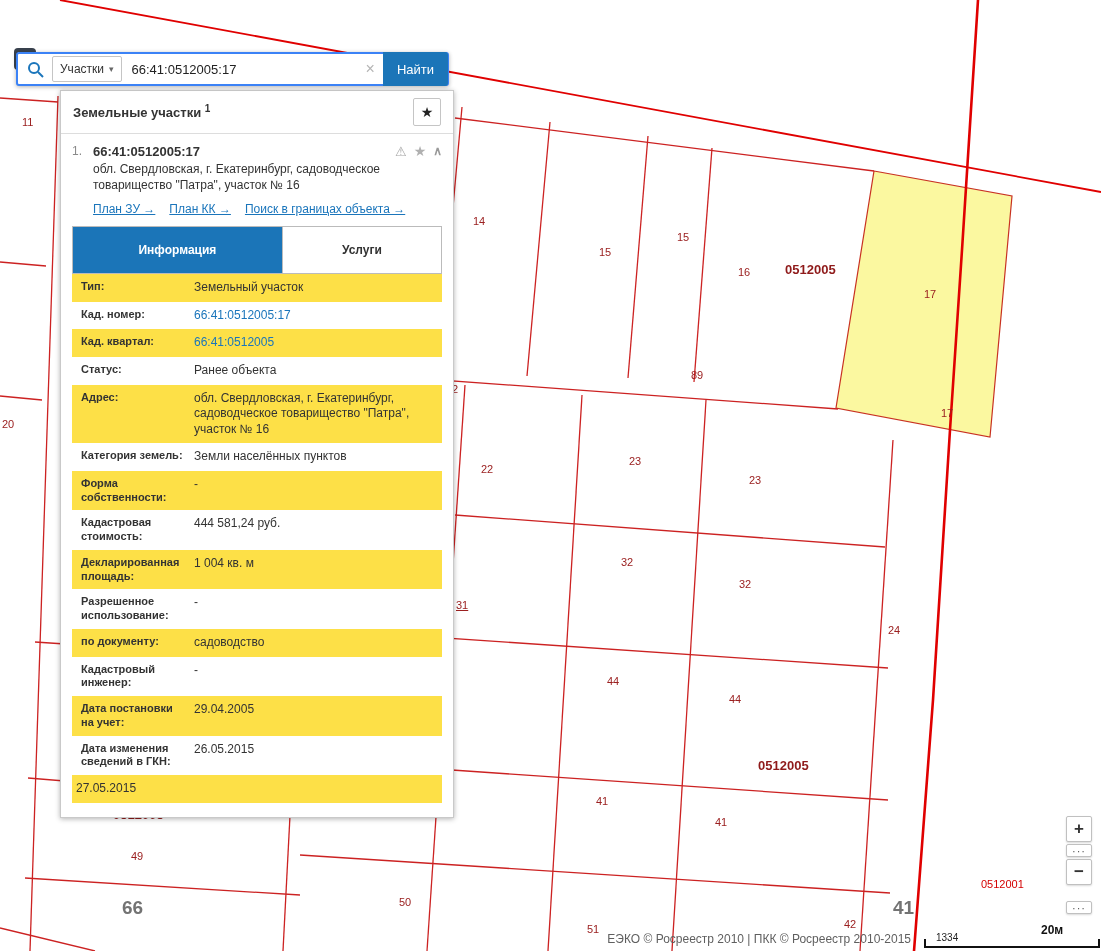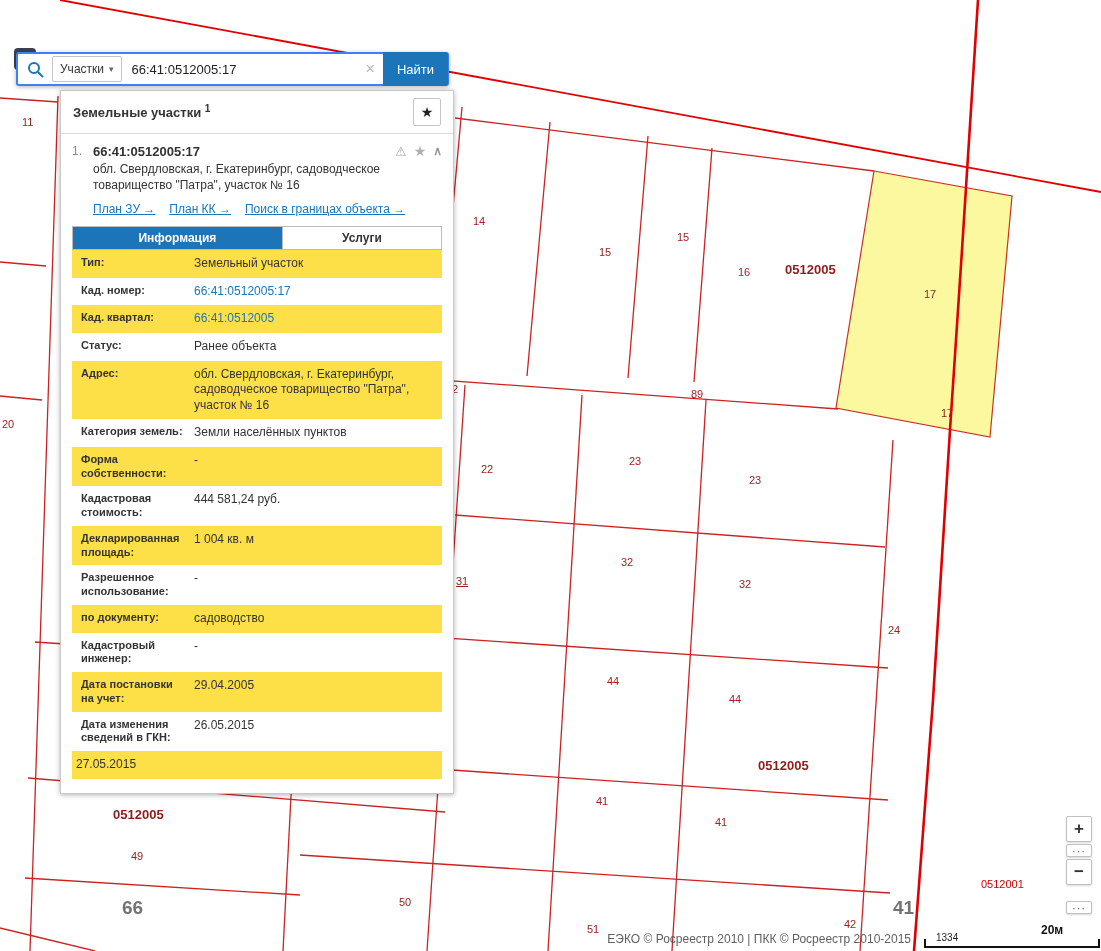--- a/index.html
+++ b/index.html
@@ -66,21 +66,21 @@
   .pnum{font-size:13px;font-weight:bold;color:#333;}
   .card-icons{margin-left:auto;display:flex;align-items:center;gap:7px;color:#a5a5a5;}
   .card-icons span{cursor:pointer;}
   .ic-warn{font-size:13px;}
   .ic-star{font-size:14px;color:#b0b0b0;}
   .ic-up{font-size:12px;font-weight:bold;color:#999;}
   .addr{margin:3px 0 6px 21px;font-size:12px;color:#333;line-height:1.3;width:300px;}
   .plinks{margin:2px 0 9px 21px;}
   .plinks a{font-size:12px;color:var(--link);text-decoration:underline;margin-right:14px;cursor:pointer;}
   .tabs{display:flex;border:1px solid #bbb;}
-  .tab{flex:1;text-align:center;font-size:12px;font-weight:bold;color:#333;padding:4px 0;background:#fff;cursor:pointer;}
+  .tab{flex:1;text-align:center;font-size:12px;font-weight:bold;color:#333;padding:16px 0;background:#fff;cursor:pointer;}
   .tab.active{background:var(--accent);color:#fff;flex:1.32;}
   .tab + .tab{border-left:1px solid #bbb;}
   
   .dtable{margin-top:0;}
   .drow{display:flex;}
   .drow.shade{background:#fde047;}
   .dlabel{width:118px;flex:none;font-size:11px;font-weight:bold;color:#333;padding:6px 6px 6px 9px;line-height:1.25;box-sizing:border-box;}
   .dvalue{flex:1;font-size:12px;color:#333;padding:6px 8px 6px 4px;line-height:1.3;}
   .dvalue.vlink{color:var(--link);cursor:pointer;}
   
@@ -146,25 +146,25 @@
     <span class="m-num" style="left: 22px; top: 116px;">11</span>
     <span class="m-num" style="left: 473px; top: 215px;">14</span>
     <span class="m-num" style="left: 599px; top: 246px;">15</span>
     <span class="m-num" style="left: 677px; top: 231px;">15</span>
     <span class="m-num" style="left: 738px; top: 266px;">16</span>
     <span class="m-quarter" style="left: 785px; top: 262px;">0512005</span>
     <span class="m-num" style="left: 924px; top: 288px;">17</span>
     <span class="m-num" style="left: 941px; top: 407px;">17</span>
     <span class="m-num" style="left: 2px; top: 418px;">20</span>
     <span class="m-num" style="left: 452px; top: 383px;">2</span>
-    <span class="m-num" style="left: 691px; top: 388px;">89</span>
+    <span class="m-num" style="left: 691px; top: 369px;">89</span>
     <span class="m-num" style="left: 481px; top: 463px;">22</span>
     <span class="m-num" style="left: 629px; top: 455px;">23</span>
     <span class="m-num" style="left: 749px; top: 474px;">23</span>
-    <span class="m-num" style="left: 456px; top: 575px; text-decoration: underline;">31</span>
+    <span class="m-num" style="left: 456px; top: 599px; text-decoration: underline;">31</span>
     <span class="m-num" style="left: 621px; top: 556px;">32</span>
     <span class="m-num" style="left: 739px; top: 578px;">32</span>
     <span class="m-num" style="left: 888px; top: 624px;">24</span>
     <span class="m-num" style="left: 159px; top: 701px;">39</span>
     <span class="m-num" style="left: 607px; top: 675px;">44</span>
     <span class="m-num" style="left: 729px; top: 693px;">44</span>
     <span class="m-num" style="left: 427px; top: 749px;">40</span>
     <span class="m-quarter" style="left: 758px; top: 758px;">0512005</span>
     <span class="m-num" style="left: 596px; top: 795px;">41</span>
     <span class="m-num" style="left: 715px; top: 816px;">41</span>

